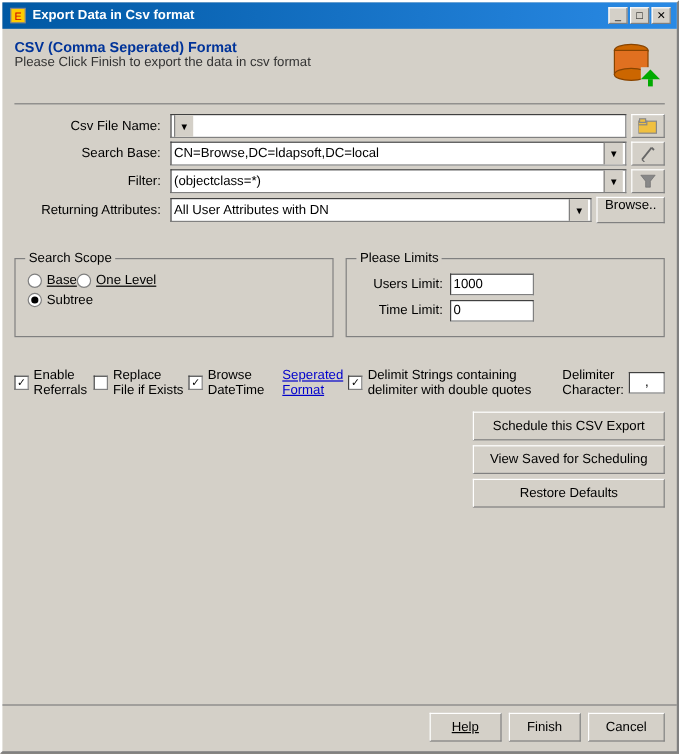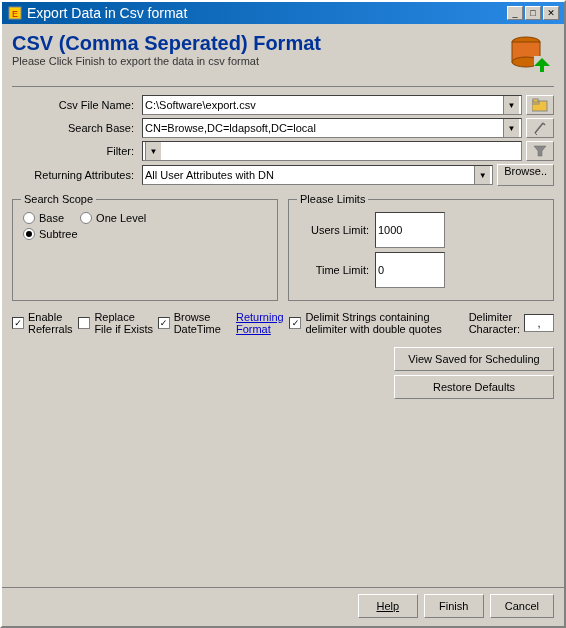--- a/index.html
+++ b/index.html
@@ -27,22 +27,22 @@
       align-items: center;
       justify-content: space-between;
       height: 22px;
     }
     .title-bar-left {
       display: flex;
       align-items: center;
       gap: 4px;
     }
     .title-bar-title {
-      font-size: 14px;
-      font-weight: normal;
+      font-size: 11px;
+      font-weight: bold;
     }
     .title-bar-controls {
       display: flex;
       gap: 2px;
     }
     .title-btn {
       width: 16px;
       height: 14px;
       background: #d4d0c8;
       border: 1px solid #808080;
@@ -65,21 +65,21 @@
     }
     .header-section {
       display: flex;
       align-items: flex-start;
       justify-content: space-between;
       padding-bottom: 6px;
       border-bottom: 1px solid #808080;
       margin-bottom: 2px;
     }
     .header-text h2 {
-      font-size: 20px;
+      font-size: 12px;
       font-weight: bold;
       color: #003399;
     }
     .header-text p {
       font-size: 11px;
       color: #333;
     }
     .form-row {
       display: flex;
       align-items: center;
@@ -149,21 +149,21 @@
       border-left-color: #fff;
       display: flex;
       align-items: center;
       justify-content: center;
       cursor: pointer;
       flex-shrink: 0;
     }
     .middle-section {
       display: flex;
       gap: 10px;
-      margin: 4px 0;
+      margin: 20px 0;
       border-radius: 21px;
     }
     .group-box {
       border: 1px solid #808080;
       padding: 8px 10px 8px 10px;
       position: relative;
     }
     .group-box-title {
       position: absolute;
       top: -7px;
@@ -181,21 +181,21 @@
     }
     .radio-group {
       display: flex;
       flex-direction: column;
       gap: 4px;
       margin-top: 4px;
     }
     .radio-row {
       display: flex;
       align-items: center;
-      gap: 16px;
+      text-decoration: underline;
     }
     .radio-item {
       display: flex;
       align-items: center;
       gap: 4px;
       cursor: pointer;
     }
     .radio-circle {
       width: 12px;
       height: 12px;
@@ -220,21 +220,21 @@
       gap: 6px;
       margin-top: 4px;
       margin-bottom: 4px;
     }
     .limits-label {
       width: 70px;
       text-align: right;
     }
     .limits-input {
       width: 70px;
-      height: 36px;
+      height: 18px;
       background: white;
       border: 1px solid #808080;
       border-top-color: #404040;
       border-left-color: #404040;
       padding: 0 2px;
       font-size: 11px;
     }
     .checkbox-section {
       display: flex;
       flex-direction: row;
@@ -383,21 +383,20 @@
         </svg>
       </div>
     </div>
 
     <div>
 
       <div class="form-row">
         <div class="form-label">Csv File Name:</div>
         <div class="form-control-wrap">
           <div class="combo-box">
-            <span>C:\Software\export.csv</span>
             <div class="combo-arrow">▼</div>
           </div>
           <div class="icon-btn">
             <svg width="16" height="14" viewBox="0 0 16 14">
               <rect x="0" y="3" width="15" height="10" fill="#f0c040" stroke="#888" stroke-width="1"></rect>
               <rect x="0" y="3" width="7" height="3" fill="#f0c040" stroke="#888" stroke-width="1"></rect>
               <rect x="1" y="1" width="5" height="3" fill="#f0c040" stroke="#888" stroke-width="1"></rect>
             </svg>
           </div>
         </div>
@@ -417,20 +416,21 @@
               <line x1="2" y1="12" x2="4" y2="14" stroke="#666" stroke-width="1"></line>
             </svg>
           </div>
         </div>
       </div>
 
       <div class="form-row">
         <div class="form-label">Filter:</div>
         <div class="form-control-wrap">
           <div class="combo-box">
+            <span>(objectclass=*)</span>
             <div class="combo-arrow">▼</div>
           </div>
           <div class="icon-btn">
             <svg width="14" height="14" viewBox="0 0 14 14">
               <polygon points="1,2 13,2 9,7 9,12 5,12 5,7" fill="#888" stroke="#666" stroke-width="0.5"></polygon>
             </svg>
           </div>
         </div>
       </div>
 
@@ -489,34 +489,35 @@
       </div>
 
       <div class="checkbox-row">
         <div class="checkbox-box"></div>
         <span>Replace File if Exists</span>
       </div>
 
       <div class="checkbox-row">
         <div class="checkbox-box checked"></div>
         <span>Browse DateTime</span>
-        <span style="margin-left: 8px;" class="link-text">Returning Format</span>
+        <span style="margin-left: 8px;" class="link-text">Seperated Format</span>
       </div>
 
       <div class="checkbox-row delimiter-row">
         <div class="checkbox-box checked"></div>
         <span>Delimit Strings containing delimiter with double quotes</span>
         <div class="delimiter-char-wrap">
           <span>Delimiter Character:</span>
           <input class="delimiter-input" type="text" value="," style="">
         </div>
       </div>
     </div>
 
     <div class="action-buttons">
+      <button class="action-btn">Schedule this CSV Export</button>
       <button class="action-btn">View Saved for Scheduling</button>
       <button class="action-btn">Restore Defaults</button>
     </div>
   </div>
 
   <div class="bottom-bar">
     <button class="bottom-btn help-btn"><span class="help-underline">Help</span></button>
     <button class="bottom-btn">Finish</button>
     <button class="bottom-btn">Cancel</button>
   </div>

